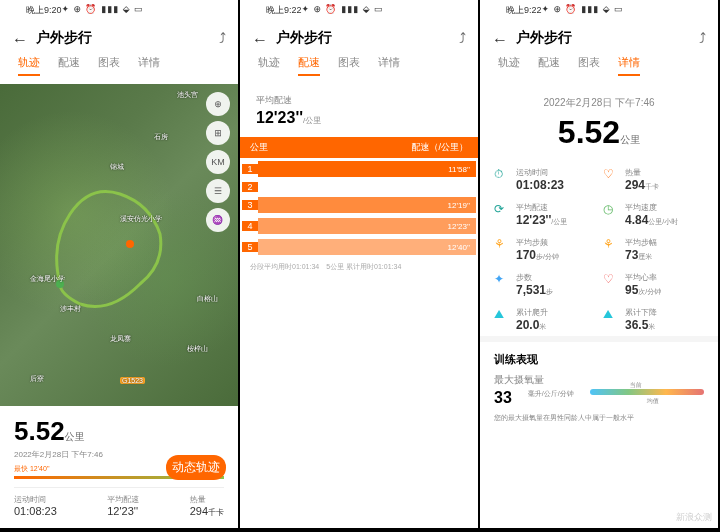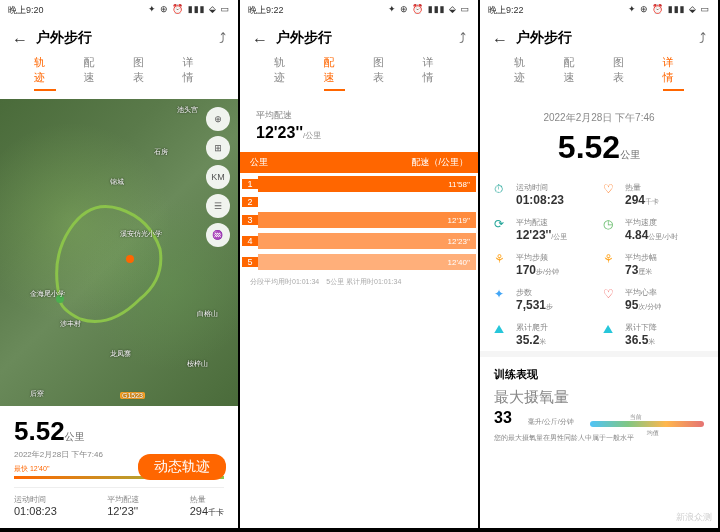--- a/index.html
+++ b/index.html
@@ -1,37 +1,37 @@
 <!DOCTYPE html>
 <html><head>
 <meta charset="utf-8">
 <style>
 *{margin:0;padding:0;box-sizing:border-box;font-family:-apple-system,sans-serif}
 body{background:#000;display:flex;gap:2px;width:720px;height:532px;overflow:hidden}
 .phone{width:238px;height:528px;background:#fff;display:flex;flex-direction:column;font-size:10px;position:relative}
-.status{display:flex;justify-content:space-between;padding:4px 8px;font-size:9px;color:#333}
+.status{display:flex;padding:4px 26px;font-size:9px;color:#333}
 .status-icons{letter-spacing:1px}
 .header{display:flex;align-items:center;padding:8px 12px;gap:8px}
 .back{font-size:16px;color:#333}
 .title{font-size:14px;font-weight:700;flex:1}
 .share{font-size:14px;color:#666}
-.tabs{display:flex;gap:28px;padding:0 34px 8px;font-size:11px;color:#888}
+.tabs{display:flex;gap:18px;padding:0 18px 8px;font-size:11px;color:#888}
 .tab{padding-bottom:4px}
 .tab.active{color:#ff6600;border-bottom:2px solid #ff6600;font-weight:500}
 .map{flex:1;background:linear-gradient(135deg,#4a6b3a,#5a7a4a 30%,#6a8a5a 50%,#4a6b3a);position:relative;overflow:hidden}
 .map::before{content:"";position:absolute;inset:0;background:radial-gradient(circle at 30% 40%,rgba(150,200,100,.3),transparent 40%),radial-gradient(circle at 70% 60%,rgba(100,150,80,.4),transparent 35%)}
 .route{position:absolute;inset:0}
 .map-ctrl{position:absolute;right:8px;top:8px;display:flex;flex-direction:column;gap:5px}
 .mbtn{width:24px;height:24px;background:rgba(255,255,255,.9);border-radius:50%;display:flex;align-items:center;justify-content:center;font-size:9px;color:#555}
 .map-label{position:absolute;color:#fff;font-size:7px;text-shadow:0 0 2px #000}
 .bottom-card{background:#fff;padding:10px 14px}
 .dist{font-size:26px;font-weight:700}
 .unit{font-size:10px;font-weight:400;color:#666}
 .dt{font-size:8px;color:#888;margin-top:2px}
-.dyn-btn{position:absolute;right:12px;bottom:48px;background:#ff6600;color:#fff;padding:4px 16px;border-radius:12px;font-size:14px}
+.dyn-btn{position:absolute;right:12px;bottom:48px;background:#ff6600;color:#fff;padding:4px 6px;border-radius:12px;font-size:12px}
 .mini-stats{display:flex;justify-content:space-between;margin-top:8px;border-top:1px solid #eee;padding-top:6px}
 .ms{font-size:8px;color:#888}
 .ms-v{font-size:11px;color:#333;font-weight:500}
 .pace-head{display:flex;padding:10px 16px;font-size:9px}
 .ph-col{flex:1}
 .ph-lbl{color:#888;margin-bottom:2px}
 .ph-val{font-size:16px;font-weight:600}
 .ph-sub{font-size:8px;color:#888}
 .pace-title{background:#ff6600;color:#fff;padding:4px 10px;font-size:9px;display:flex;justify-content:space-between}
 .pace-row{display:flex;align-items:center;padding:2px;margin:1px 0}
@@ -42,21 +42,21 @@
 .detail-dt{font-size:10px;color:#888;margin-bottom:4px}
 .detail-dist{font-size:32px;font-weight:700}
 .stats-grid{display:grid;grid-template-columns:1fr 1fr;padding:4px 14px;gap:10px 8px}
 .stat{display:flex;gap:6px}
 .stat-ic{width:16px;font-size:12px}
 .stat-lbl{font-size:8px;color:#888}
 .stat-val{font-size:12px;font-weight:600;color:#333}
 .stat-sub{font-size:7px;color:#888}
 .train{padding:10px 14px;border-top:6px solid #f5f5f5}
 .train-t{font-size:11px;font-weight:600;margin-bottom:6px}
-.vo2-row{display:flex;align-items:flex-end;gap:16px}
+.vo2-row{display:flex;align-items:flex-start;gap:16px}
 .vo2-v{font-size:16px;font-weight:600}
 .vo2-bar{flex:1;height:6px;background:linear-gradient(90deg,#4fc3f7,#81c784,#ffb74d,#e57373);border-radius:3px;position:relative}
 .vo2-mark{position:absolute;top:-8px;font-size:6px;color:#888}
 .vo2-note{font-size:7px;color:#888;margin-top:6px}
 .wm{position:absolute;bottom:4px;right:6px;font-size:9px;color:#fff;opacity:.7}
 .c-teal{color:#26a69a}.c-orange{color:#ff6600}.c-green{color:#66bb6a}.c-yellow{color:#ffa726}.c-blue{color:#42a5f5}.c-red{color:#ef5350}.c-cyan{color:#26c6da}
 </style>
 </head>
 <body>
 
@@ -219,30 +219,30 @@
       <div class="stat">
         <div class="stat-ic c-blue">✦</div>
         <div><div class="stat-lbl">步数</div><span class="stat-val">7,531</span><span class="stat-sub">步</span></div>
       </div>
       <div class="stat">
         <div class="stat-ic c-red">♡</div>
         <div><div class="stat-lbl">平均心率</div><span class="stat-val">95</span><span class="stat-sub">次/分钟</span></div>
       </div>
       <div class="stat">
         <div class="stat-ic c-cyan">⛰</div>
-        <div><div class="stat-lbl">累计爬升</div><span class="stat-val">35.2</span><span class="stat-sub">米</span></div>
+        <div><div class="stat-lbl">累计爬升</div><span class="stat-val">20.0</span><span class="stat-sub">米</span></div>
       </div>
       <div class="stat">
         <div class="stat-ic c-cyan">⛰</div>
         <div><div class="stat-lbl">累计下降</div><span class="stat-val">36.5</span><span class="stat-sub">米</span></div>
       </div>
     </div>
 <div class="train">
 <div class="train-t">训练表现</div>
-<div style="font-size:15px;color:#888;margin-bottom:2px">最大摄氧量</div>
+<div style="font-size:10px;color:#888;margin-bottom:2px">最大摄氧量</div>
 <div class="vo2-row">
 <span class="vo2-v">33</span>
 <span style="font-size:7px;color:#888">毫升/公斤/分钟</span>
 <div class="vo2-bar">
 <span class="vo2-mark" style="left:35%">当前</span>
 <span class="vo2-mark" style="left:50%;top:8px">均值</span>
 </div>
 </div>
 <div class="vo2-note">您的最大摄氧量在男性同龄人中属于一般水平</div>
 </div>

